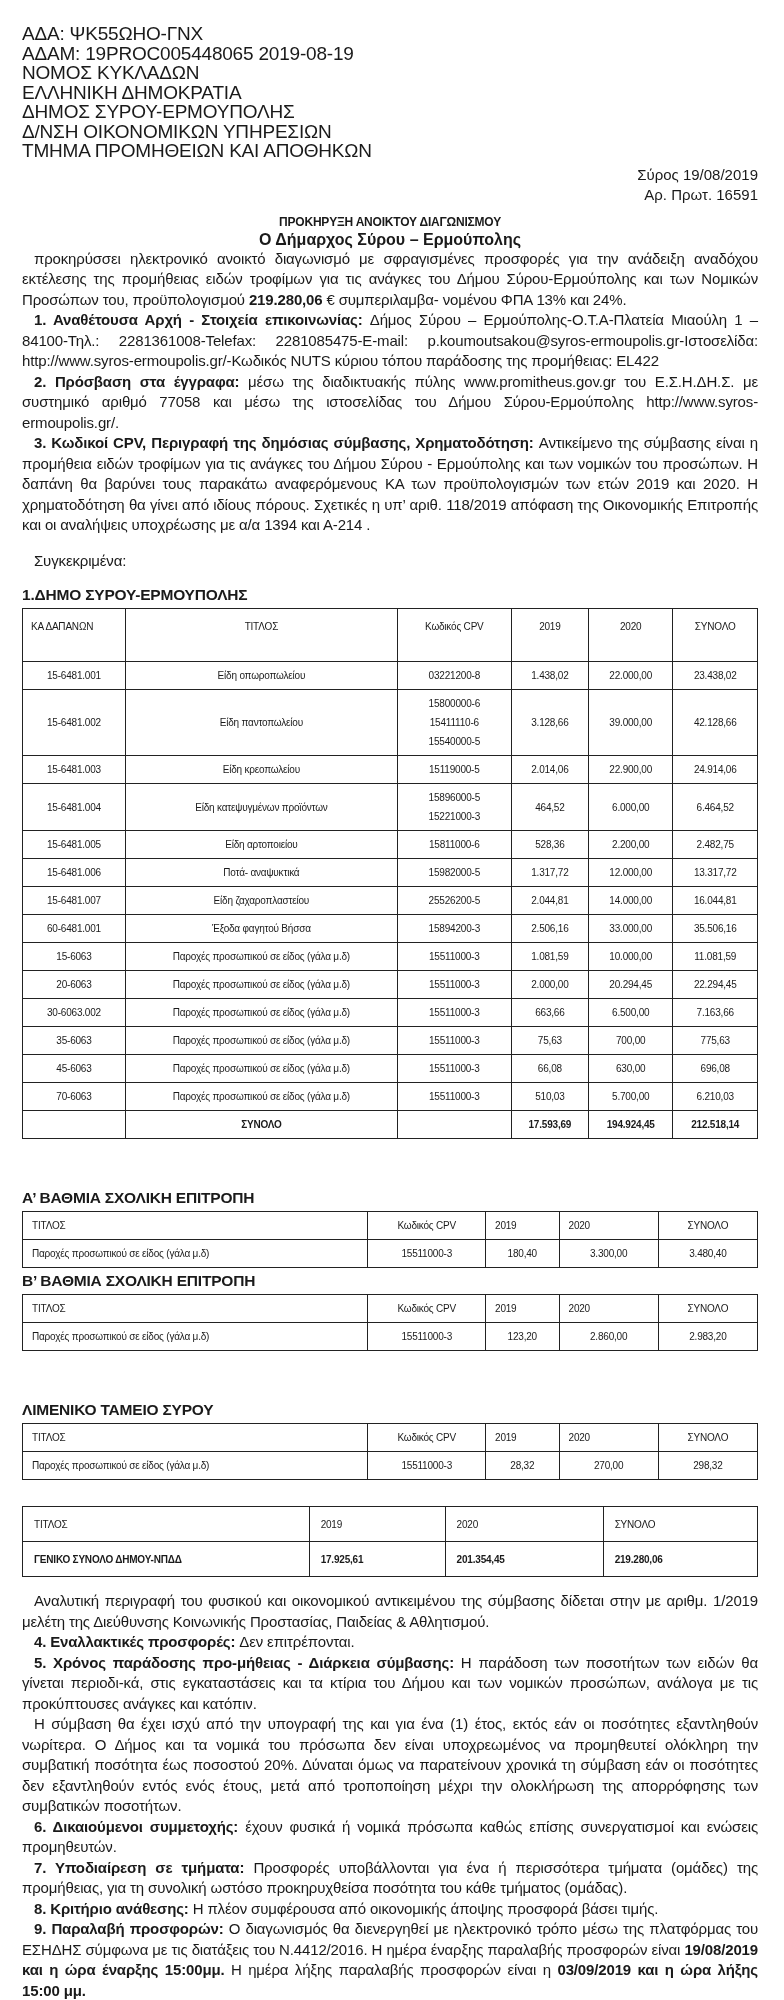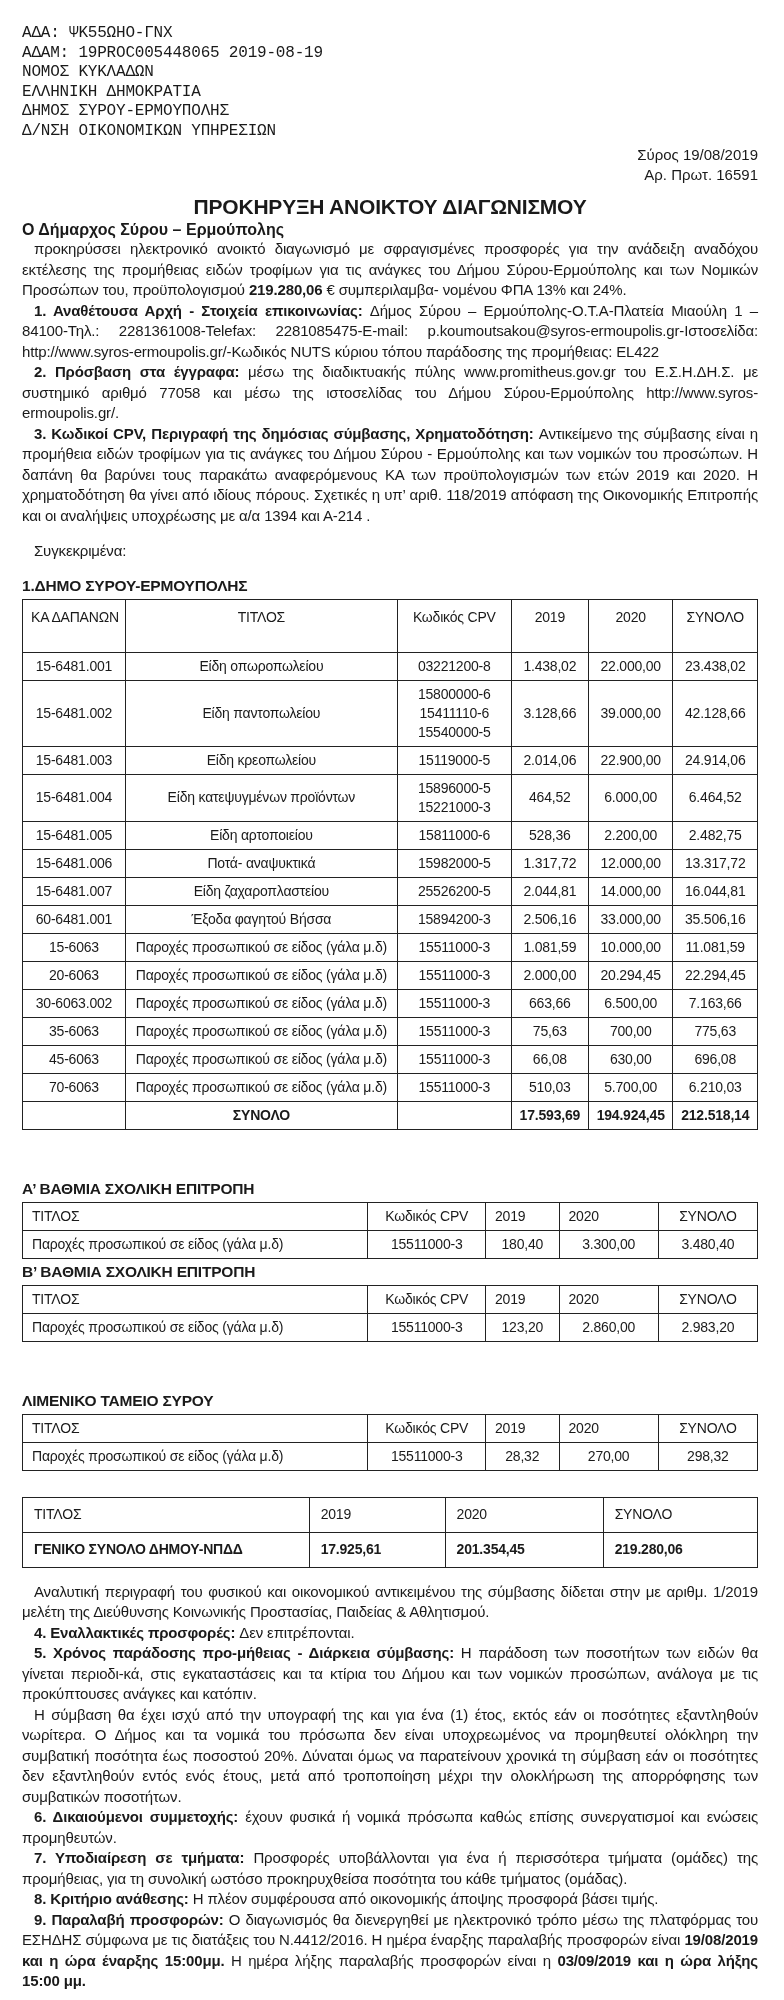--- a/index.html
+++ b/index.html
@@ -9,37 +9,37 @@
     color:#1a1a1a;
     -webkit-font-smoothing:antialiased;
   }
   .page{
     box-sizing:border-box;
     width:784px;min-height:2000px;
     padding:24px 26px 30px 22px;
     background:#fff;
   }
   
-  .hdr-line{font-size:16px;line-height:19.5px;letter-spacing:-0.2px;font-family:Liberation Mono, monospace;}
+  .hdr-line{font-size:19px;line-height:19.5px;letter-spacing:-0.2px;}
   .right-block{text-align:right;font-size:15px;line-height:20px;margin-top:4px;}
   
-  .doc-title{text-align:center;font-weight:bold;font-size:21px;margin-top:10px;letter-spacing:-0.2px;}
-  .doc-subtitle{font-weight:bold;font-size:16px;margin-top:2px;}
+  .doc-title{text-align:center;font-weight:bold;font-size:12px;margin-top:10px;letter-spacing:-0.2px;}
+  .doc-subtitle{text-align:center;font-weight:bold;font-size:16px;margin-top:2px;}
   
   .para{
     font-size:15px;line-height:20.5px;text-align:justify;
     text-indent:12px;margin:0;letter-spacing:-0.15px;
   }
   .para .b{font-weight:bold;}
   .plain-line{font-size:15px;line-height:20.5px;text-indent:12px;letter-spacing:-0.15px;}
   .section-heading{font-weight:bold;font-size:15.5px;margin:6px 0 4px 0;letter-spacing:-0.2px;}
   
   table.doc-table{
     border-collapse:collapse;width:100%;table-layout:fixed;
-    font-size:14px;letter-spacing:-0.2px;
+    font-size:10px;letter-spacing:-0.2px;
   }
   table.doc-table th,table.doc-table td{
     border:1.5px solid #222;
     padding:4px 5px;
     text-align:center;
     vertical-align:middle;
     white-space:pre-line;
     line-height:19px;
   }
   table.doc-table th{font-weight:normal;}
@@ -73,20 +73,21 @@
 
 <div class="page">
 
   <div>
     <div class="hdr-line">ΑΔΑ: ΨΚ55ΩΗΟ-ΓΝΧ</div>
     <div class="hdr-line">ΑΔΑΜ: 19PROC005448065 2019-08-19</div>
     <div class="hdr-line">ΝΟΜΟΣ ΚΥΚΛΑΔΩΝ</div>
     <div class="hdr-line">ΕΛΛΗΝΙΚΗ ΔΗΜΟΚΡΑΤΙΑ</div>
     <div class="hdr-line">ΔΗΜΟΣ ΣΥΡΟΥ-ΕΡΜΟΥΠΟΛΗΣ</div>
     <div class="hdr-line">Δ/ΝΣΗ ΟΙΚΟΝΟΜΙΚΩΝ ΥΠΗΡΕΣΙΩΝ</div>
+    <div class="hdr-line">ΤΜΗΜΑ ΠΡΟΜΗΘΕΙΩΝ ΚΑΙ ΑΠΟΘΗΚΩΝ</div>
   </div>
 
   <div class="right-block">
     <div>Σύρος 19/08/2019</div>
     <div>Αρ. Πρωτ. 16591</div>
   </div>
 
   <div class="doc-title">ΠΡΟΚΗΡΥΞΗ ΑΝΟΙΚΤΟΥ ΔΙΑΓΩΝΙΣΜΟΥ</div>
   <div class="doc-subtitle">Ο Δήμαρχος Σύρου – Ερμούπολης</div>
 

